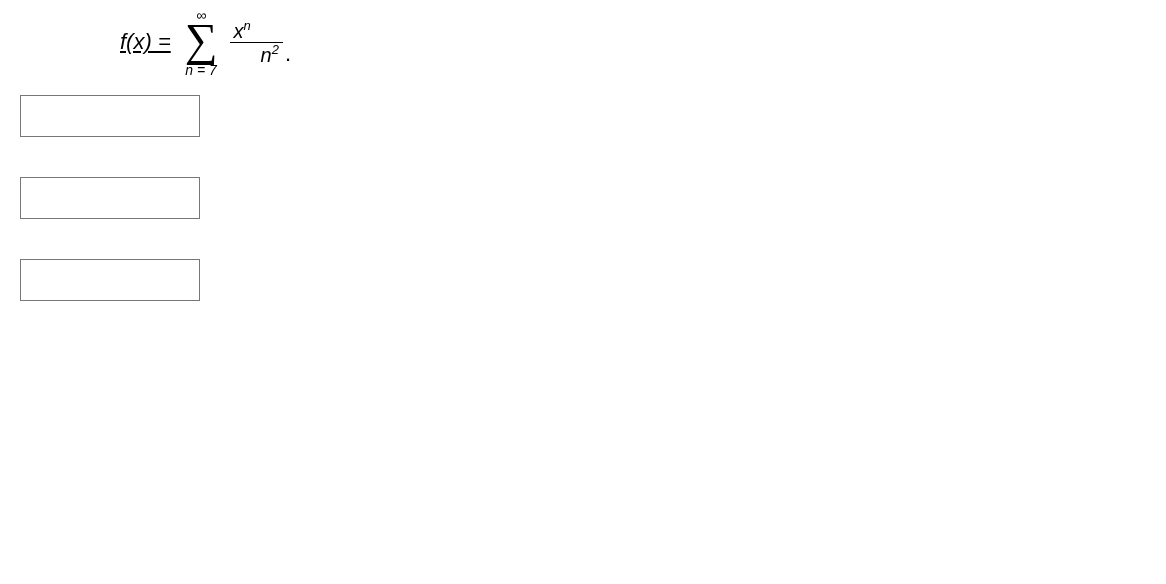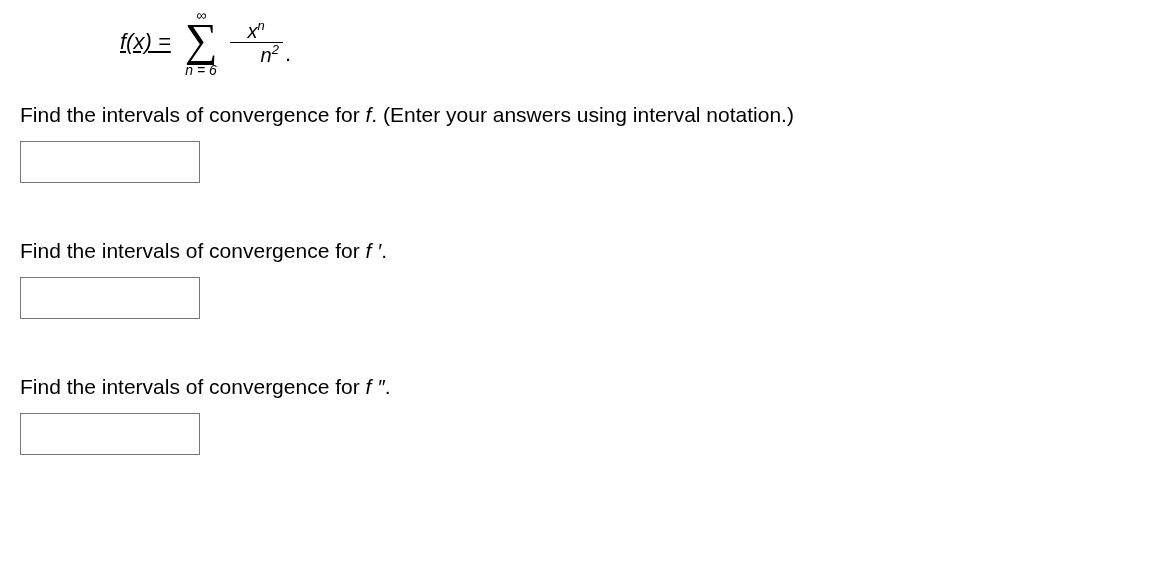--- a/index.html
+++ b/index.html
@@ -39,21 +39,21 @@
     font-family: "Times New Roman", serif;
   }
   .sigma-bottom {
     font-size: 14px;
     font-style: italic;
     margin-top: 4px;
   }
   .fraction {
     display: flex;
     flex-direction: column;
-    align-items: center;
+    align-items: flex-start;
     font-style: italic;
     font-size: 20px;
     margin-left: 6px;
     line-height: 1.1;
   }
   .frac-num {
     padding: 0 4px;
   }
   .frac-line {
     border-top: 1.5px solid #000;
@@ -95,46 +95,37 @@
   }
 </style>
 </head>
 <body>
 
 <div class="formula-row">
   <span class="fx">f(x) =</span>
   <div class="sigma-block">
     <span class="sigma-top">∞</span>
     <span class="sigma">∑</span>
-    <span class="sigma-bottom">n = 6</span>
+    <span class="sigma-bottom">n = 7</span>
   </div>
   <div class="fraction">
     <div class="frac-num">
       <span>x</span><sup>n</sup>
     </div>
     <div class="frac-line"></div>
     <div class="frac-den">
       <span>n</span><sup>2</sup>
     </div>
   </div>
   <span class="period">.</span>
 </div>
 
 <div class="section">
-  <div class="prompt">
-    <span>Find the intervals of convergence for </span><i>f</i><span>. (Enter your answers using interval notation.)</span>
-  </div>
   <input type="text" class="answer-box" value="" style="">
 </div>
 
 <div class="section">
-  <div class="prompt">
-    <span>Find the intervals of convergence for </span><i>f ′</i><span>.</span>
-  </div>
   <input type="text" class="answer-box" value="" style="">
 </div>
 
 <div class="section">
-  <div class="prompt">
-    <span>Find the intervals of convergence for </span><i>f ″</i><span>.</span>
-  </div>
   <input type="text" class="answer-box" value="" style="">
 </div>
 
 </body></html>

